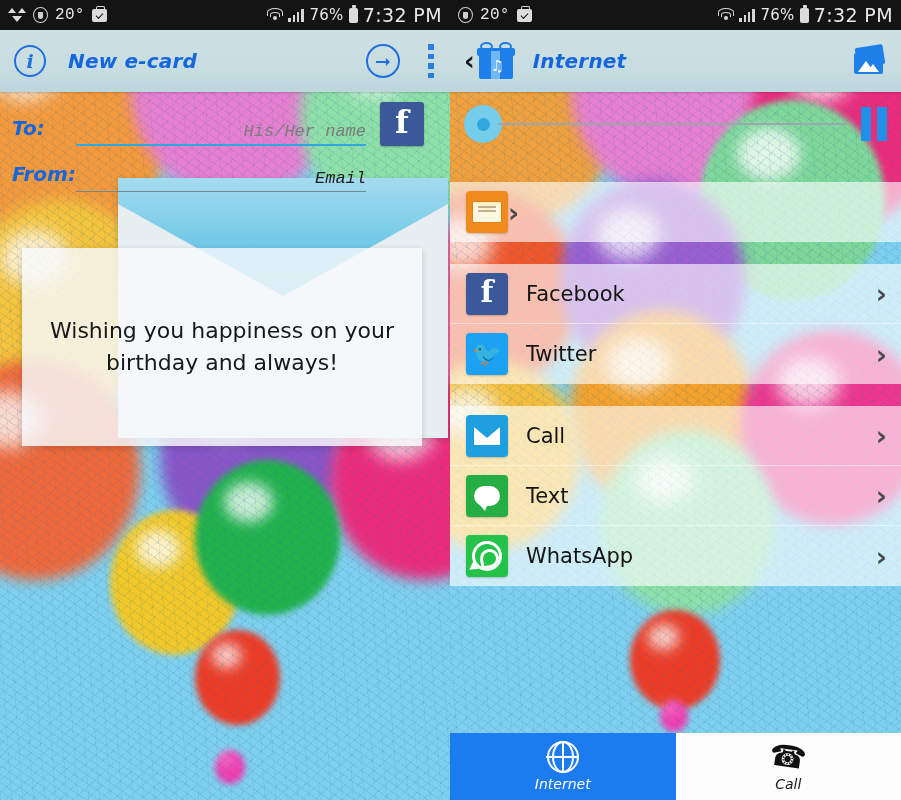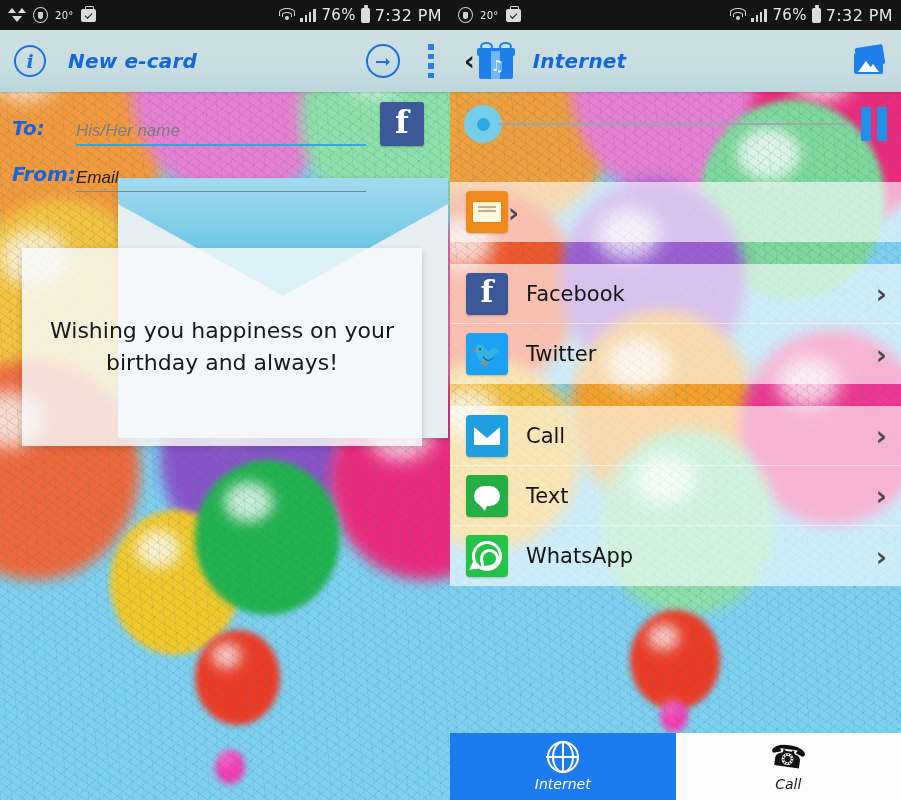--- a/index.html
+++ b/index.html
@@ -19,22 +19,22 @@
   
   .statusbar {
     position: relative; z-index: 40;
     height: 30px; background: #141414;
     display: flex; align-items: center;
     padding: 0 8px; color: #e8e8e8;
   }
   .sb-left { display: flex; align-items: center; gap: 7px; }
   .sb-right { margin-left: auto; display: flex; align-items: center; gap: 5px; }
   .sb-txt { font-family: "DejaVu Sans", sans-serif; font-size: 15px; letter-spacing: .3px; }
-  .sb-txt.small { font-size: 10px; }
-  .sb-time { font-size: 16px; letter-spacing: .4px; }
+  .sb-txt.small { font-size: 16px; font-family: Liberation Mono, monospace; }
+  .sb-time { font-size: 19px; letter-spacing: .4px; }
 
   
   .ic-dropbox { width: 18px; height: 14px; position: relative; }
   .ic-dropbox::before, .ic-dropbox::after{
     content:""; position:absolute; width:0; height:0;
     border-left:4.5px solid transparent; border-right:4.5px solid transparent;
   }
   .ic-dropbox::before{ top:0; left:0; border-bottom:5.5px solid #dcdcdc; }
   .ic-dropbox::after { top:0; right:0; border-bottom:5.5px solid #dcdcdc; }
   .ic-dropbox i{ position:absolute; bottom:0; left:4px; width:0;height:0;
@@ -156,23 +156,23 @@
   }
   .frow{ display:flex; align-items:flex-end; height:46px; }
   .flabel{
     color:#1565dd; font-size:20px; font-style:italic; font-weight:bold;
     font-family:"DejaVu Sans", sans-serif;
     width:64px; flex:0 0 64px; padding-bottom:6px;
   }
   .finput{
     flex:1; max-width:290px; padding-bottom:3px;
     border-bottom:1.6px solid #6f8a92;
-    font-family:Liberation Sans, sans-serif;
+    font-family:Liberation Mono, monospace;
     font-size:17px; color:#1e1e1e; font-style:italic;
-    white-space:nowrap; overflow:hidden;
+    white-space:nowrap; overflow:hidden;text-align:right;
   }
   .finput.active{ border-bottom:2.4px solid #2fa8dd; }
   .finput .ph{ color:#7c7c7c; }
   .fb-btn{
     width:44px;height:44px;background:#3b5998;border-radius:3px;
     margin-left:14px; display:flex;align-items:center;justify-content:center;
     color:#fff;font-family:"DejaVu Serif", serif;font-size:32px;font-weight:bold;
     line-height:1; padding-bottom:4px;
     box-shadow:0 1px 2px rgba(0,0,0,.25);
   }

